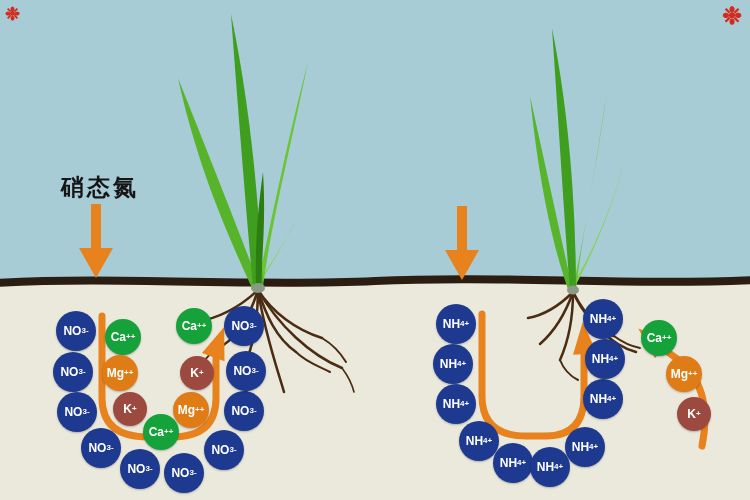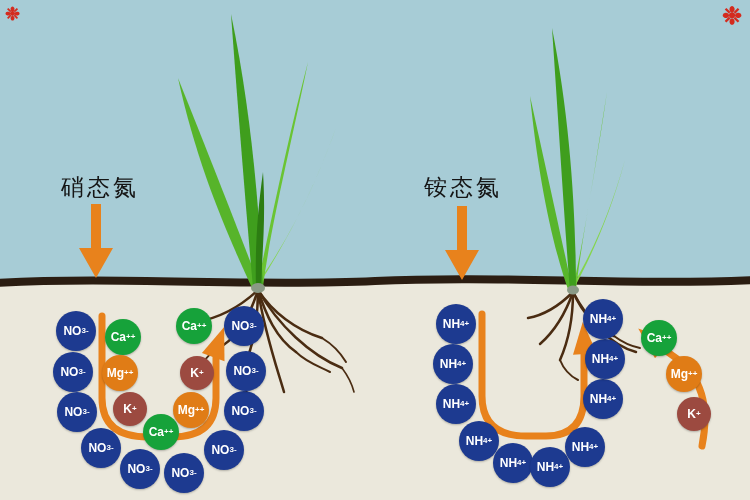--- a/index.html
+++ b/index.html
@@ -15,21 +15,21 @@
     display:flex;align-items:center;justify-content:center;
     color:#fff;font-weight:bold;font-size:12px;line-height:1;
     transform:translate(-50%,-50%);
     box-shadow:0 1px 2px rgba(0,0,0,0.25);
     white-space:nowrap;
   }
   .ion sub{font-size:8px;vertical-align:-4px;}
   .ion sup{font-size:8px;vertical-align:5px;}
   .nutrient-label{
     position:absolute;z-index:5;
-    font-size:23px;font-weight:normal;color:#151515;letter-spacing:3px;
+    font-size:23px;font-weight:bold;color:#151515;letter-spacing:3px;
   }
   .down-arrow{position:absolute;z-index:5;}
   .watermark{position:absolute;color:#d42b1e;z-index:6;font-weight:bold;}
   .watermark.wl{left:5px;top:3px;font-size:18px;}
   .watermark.wr{right:8px;top:2px;font-size:24px;}
   #ground-layer{z-index:1;}
   #plants-layer{z-index:2;}
   #arrows-layer{z-index:3;}
   #nitrate-label{left:61px;top:172px;}
   #ammonium-label{left:424px;top:172px;}
@@ -133,21 +133,20 @@
       <div class="ion" style="left: 659px; top: 338px; width: 36px; height: 36px; background: rgb(22, 162, 58);">Ca<sup>++</sup></div>
       <div class="ion" style="left: 684px; top: 374px; width: 36px; height: 36px; background: rgb(224, 124, 22);">Mg<sup>++</sup></div>
       <div class="ion" style="left: 694px; top: 414px; width: 34px; height: 34px; background: rgb(156, 74, 64);">K<sup>+</sup></div>
     </div>
 
   <div id="nitrate-label" class="nutrient-label">硝态氮</div>
   <svg id="nitrate-arrow" class="down-arrow" width="36" height="75" viewBox="0 0 36 75">
     <polygon points="13,0 23,0 23,44 35,44 18,74 1,44 13,44" fill="#e8821c"></polygon>
   </svg>
 
-  <div id="ammonium-label" class="nutrient-label">铵态氮</div>
   <svg id="ammonium-arrow" class="down-arrow" width="36" height="75" viewBox="0 0 36 75">
     <polygon points="13,0 23,0 23,44 35,44 18,74 1,44 13,44" fill="#e8821c"></polygon>
   </svg>
 
   <div class="watermark wl">❉</div>
   <div class="watermark wr">❉</div>
 
 </div>
 
 </body></html>

